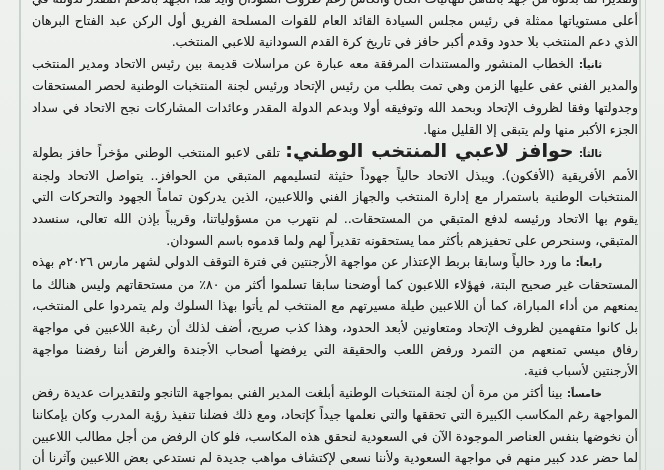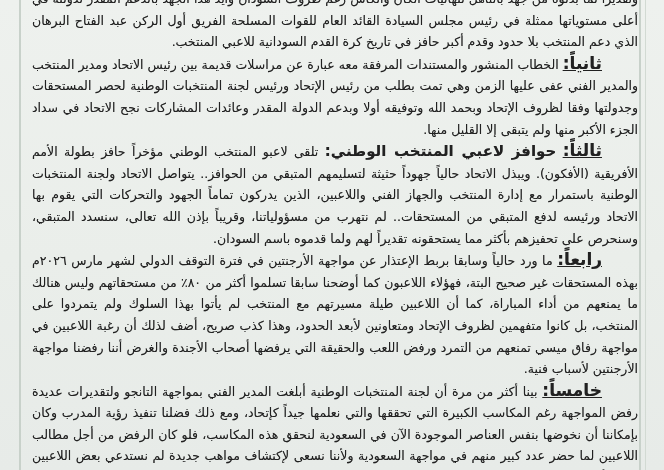--- a/index.html
+++ b/index.html
@@ -44,27 +44,26 @@
   }
   .para {
     margin: 0;
     text-indent: 36px;
   }
   .para.no-indent {
     text-indent: 0;
   }
   .p-head {
     font-weight: bold;
-    font-size: 17px;
+    font-size: 10px;
     letter-spacing: -0.2px;
-    text-decoration: underline;
   }
   .p-lead {
     font-weight: bold;
-    font-size: 15px;
+    font-size: 19px;
   }
 </style>
 </head>
 <body>
 
 <div class="page">
   <div class="rule left"></div>
   <div class="rule right1"></div>
   <div class="rule right2"></div>
 

